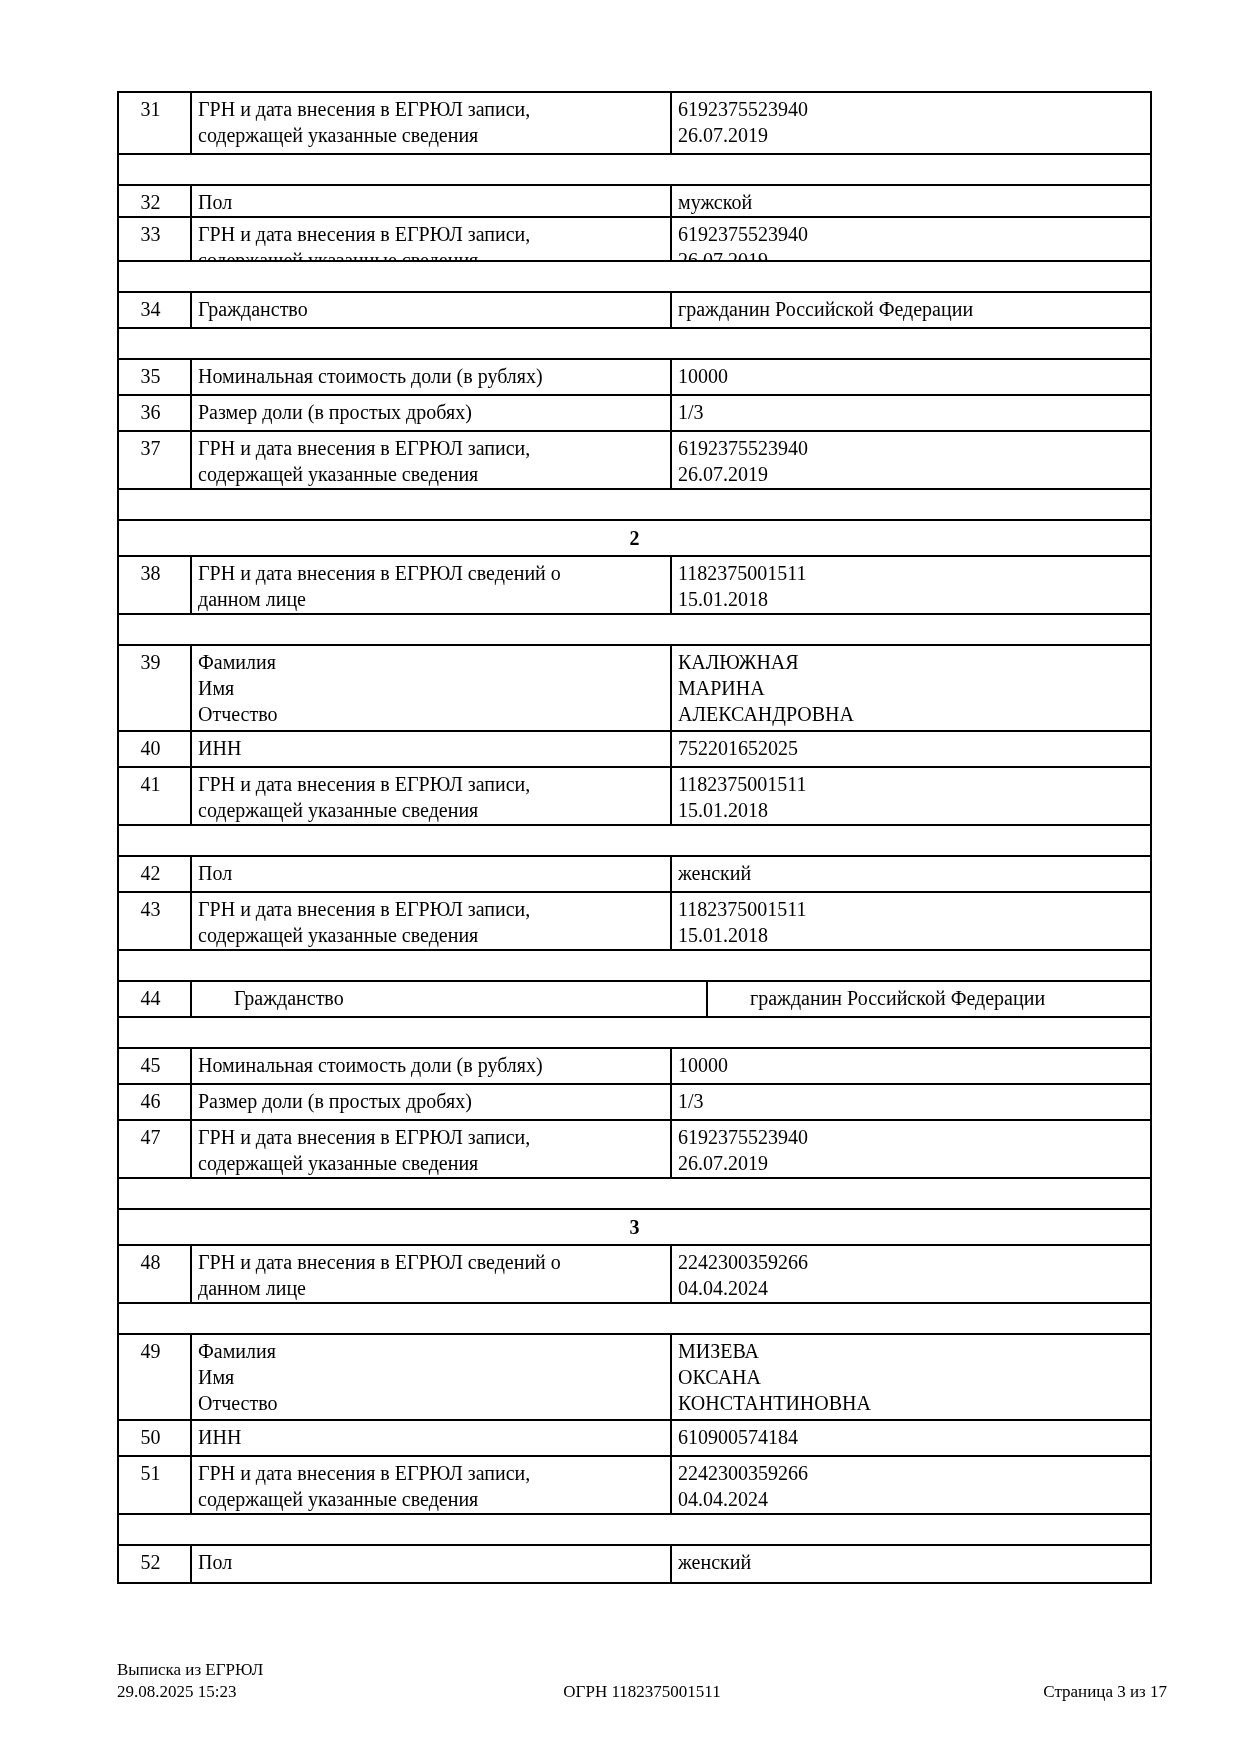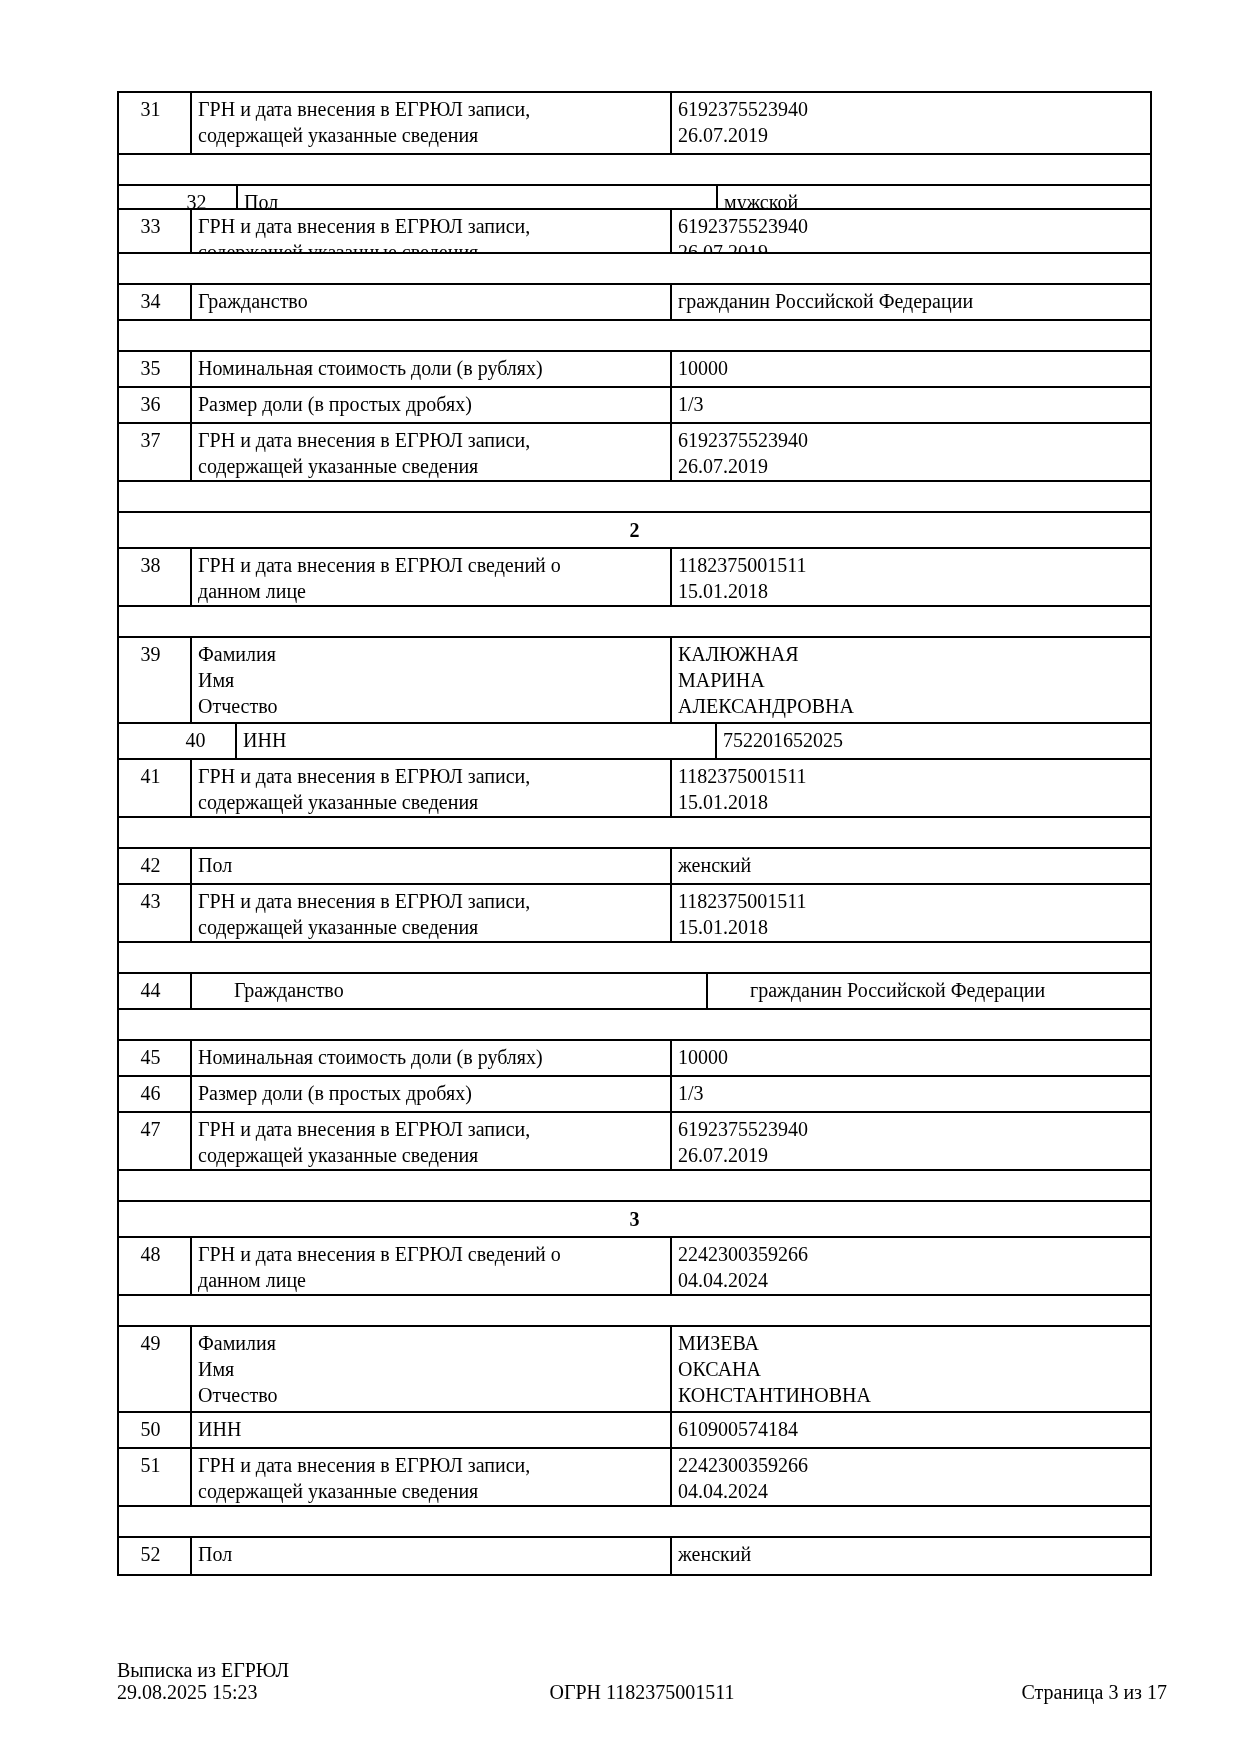--- a/index.html
+++ b/index.html
@@ -66,21 +66,21 @@
     box-sizing: border-box;
   }
   .spacer-row {
     width: 100%;
   }
   .page-footer {
     position: absolute;
     left: 117px;
     top: 1659px;
     width: 1050px;
-    font-size: 20px;
+    font-size: 17px;
     line-height: 22px;
   }
   .footer-center {
     position: absolute;
     top: 22px;
     left: 0;
     width: 100%;
     text-align: center;
   }
   .footer-right {
@@ -98,21 +98,21 @@
       <div class="cell cell-label">
         <div>ГРН и дата внесения в ЕГРЮЛ записи,</div>
         <div>содержащей указанные сведения</div>
       </div>
       <div class="cell cell-value">
         <div>6192375523940</div>
         <div>26.07.2019</div>
       </div>
     </div>
     <div class="trow spacer-row" style="height: 31px;"></div>
-    <div class="trow" style="height: 24px; padding-left: 46px;">
+    <div class="trow" style="height: 32px;">
       <div class="cell cell-num">32</div>
       <div class="cell cell-label">
         <div>Пол</div>
       </div>
       <div class="cell cell-value">
         <div>мужской</div>
       </div>
     </div>
     <div class="trow" style="height: 44px;">
       <div class="cell cell-num">33</div>
@@ -187,21 +187,21 @@
         <div>Фамилия</div>
         <div>Имя</div>
         <div>Отчество</div>
       </div>
       <div class="cell cell-value">
         <div>КАЛЮЖНАЯ</div>
         <div>МАРИНА</div>
         <div>АЛЕКСАНДРОВНА</div>
       </div>
     </div>
-    <div class="trow" style="height: 36px; padding-left: 45px;">
+    <div class="trow" style="height: 36px;">
       <div class="cell cell-num">40</div>
       <div class="cell cell-label">
         <div>ИНН</div>
       </div>
       <div class="cell cell-value">
         <div>752201652025</div>
       </div>
     </div>
     <div class="trow" style="height: 58px;">
       <div class="cell cell-num">41</div>

